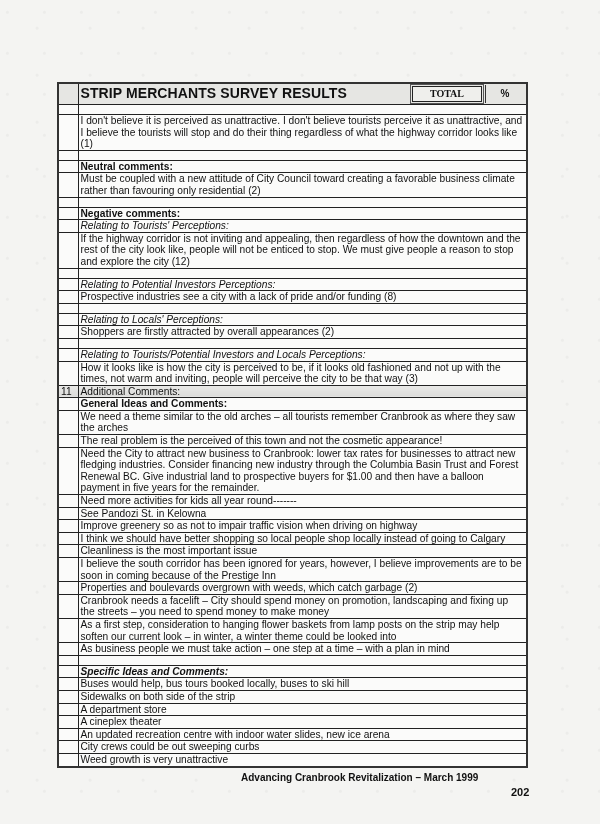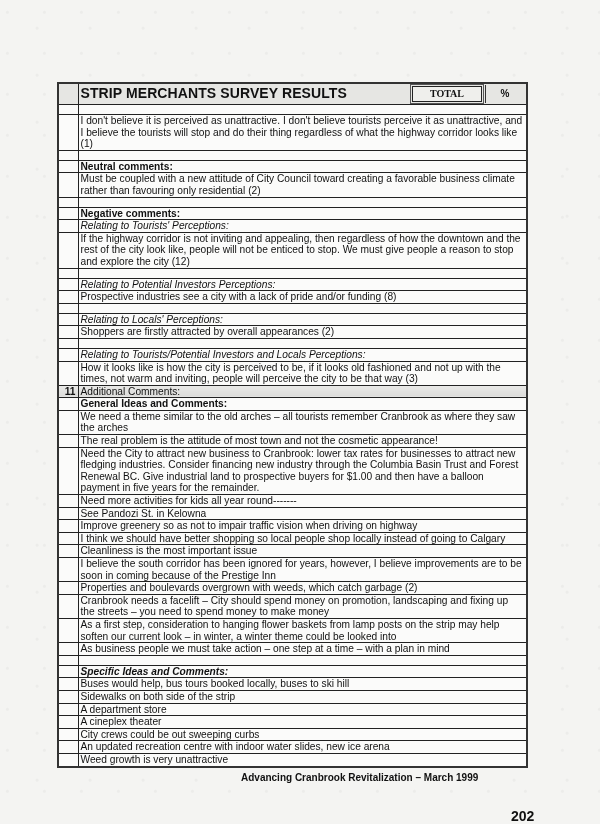--- a/index.html
+++ b/index.html
@@ -21,21 +21,21 @@
     border-collapse:collapse; table-layout:fixed;
     font-size:10.2px; line-height:11.6px;
     border:2px solid #333;
     background:#fbfbfa;
   }
   table.survey td {
     border:1px solid #222; padding:0 2px; vertical-align:top;
     overflow:hidden;
   }
   col.c-num { width:20px; }
-  td.num { text-align:right; padding-right:2px; border-right:1px solid #222;font-weight:bold; }
+  td.num { text-align:left; padding-right:2px; border-right:1px solid #222; }
   tr.header td { background:#e6e6e3; height:20px; vertical-align:middle; }
   .title { font-weight:bold; font-size:14px; letter-spacing:0.1px; }
   .hdr-inner { display:flex; align-items:center; justify-content:space-between; }
   .hdr-right { display:flex; align-items:center; height:18px; }
   .total-box {
     font-family:"Liberation Serif", serif; font-weight:bold; font-size:10px;
     border:1.5px solid #222; padding:1px 17px; background:#efefec; margin-right:3px;
     outline:1px solid #555; outline-offset:1px;
   }
   .pct-box {
@@ -44,21 +44,21 @@
   }
   tr.blank td { height:9px; }
   tr.section td.txt { font-weight:bold; }
   tr.subsection td.txt { font-style:italic;margin-top:32px; }
   tr.subsection-bold td.txt { font-style:italic; font-weight:bold; }
   tr.additional td { background:linear-gradient(#eaeae8,#dcdcda); }
   .footer {
     position:absolute; top:772px; left:241px; font-size:10px; font-weight:bold;
   }
   .page-num {
-    position:absolute; top:808px; left:511px; font-size:14px; font-weight:bold;
+    position:absolute; top:786px; left:511px; font-size:11px; font-weight:bold;
   }
 </style>
 </head>
 <body>
 
 <div class="page-noise"></div>
 
 <table class="survey">
   <colgroup>
       <col class="c-num">
@@ -156,21 +156,21 @@
       <tr class="section">
         <td class="num"></td>
         <td class="txt">General Ideas and Comments:</td>
       </tr>
       <tr class="text">
         <td class="num"></td>
         <td class="txt">We need a theme similar to the old arches – all tourists remember Cranbrook as where they saw the arches</td>
       </tr>
       <tr class="text">
         <td class="num"></td>
-        <td class="txt">The real problem is the attitude of most town and not the cosmetic appearance!</td>
+        <td class="txt">The real problem is the perceived of this town and not the cosmetic appearance!</td>
       </tr>
       <tr class="text">
         <td class="num"></td>
         <td class="txt">Need the City to attract new business to Cranbrook: lower tax rates for businesses to attract new fledging industries. Consider financing new industry through the Columbia Basin Trust and Forest Renewal BC. Give industrial land to prospective buyers for $1.00 and then have a balloon payment in five years for the remainder.</td>
       </tr>
       <tr class="text">
         <td class="num"></td>
         <td class="txt">Need more activities for kids all year round-------</td>
       </tr>
       <tr class="text">
@@ -228,25 +228,25 @@
       <tr class="text">
         <td class="num"></td>
         <td class="txt">A department store</td>
       </tr>
       <tr class="text">
         <td class="num"></td>
         <td class="txt">A cineplex theater</td>
       </tr>
       <tr class="text">
         <td class="num"></td>
+        <td class="txt">An updated recreation centre with indoor water slides, new ice arena</td>
+      </tr>
+      <tr class="text">
+        <td class="num"></td>
         <td class="txt">City crews could be out sweeping curbs</td>
-      </tr>
-      <tr class="text">
-        <td class="num"></td>
-        <td class="txt">An updated recreation centre with indoor water slides, new ice arena</td>
       </tr>
       <tr class="text">
         <td class="num"></td>
         <td class="txt">Weed growth is very unattractive</td>
       </tr>
     </tbody>
 </table>
 
 <div class="footer">Advancing Cranbrook Revitalization – March 1999</div>
 <div class="page-num">202</div>

